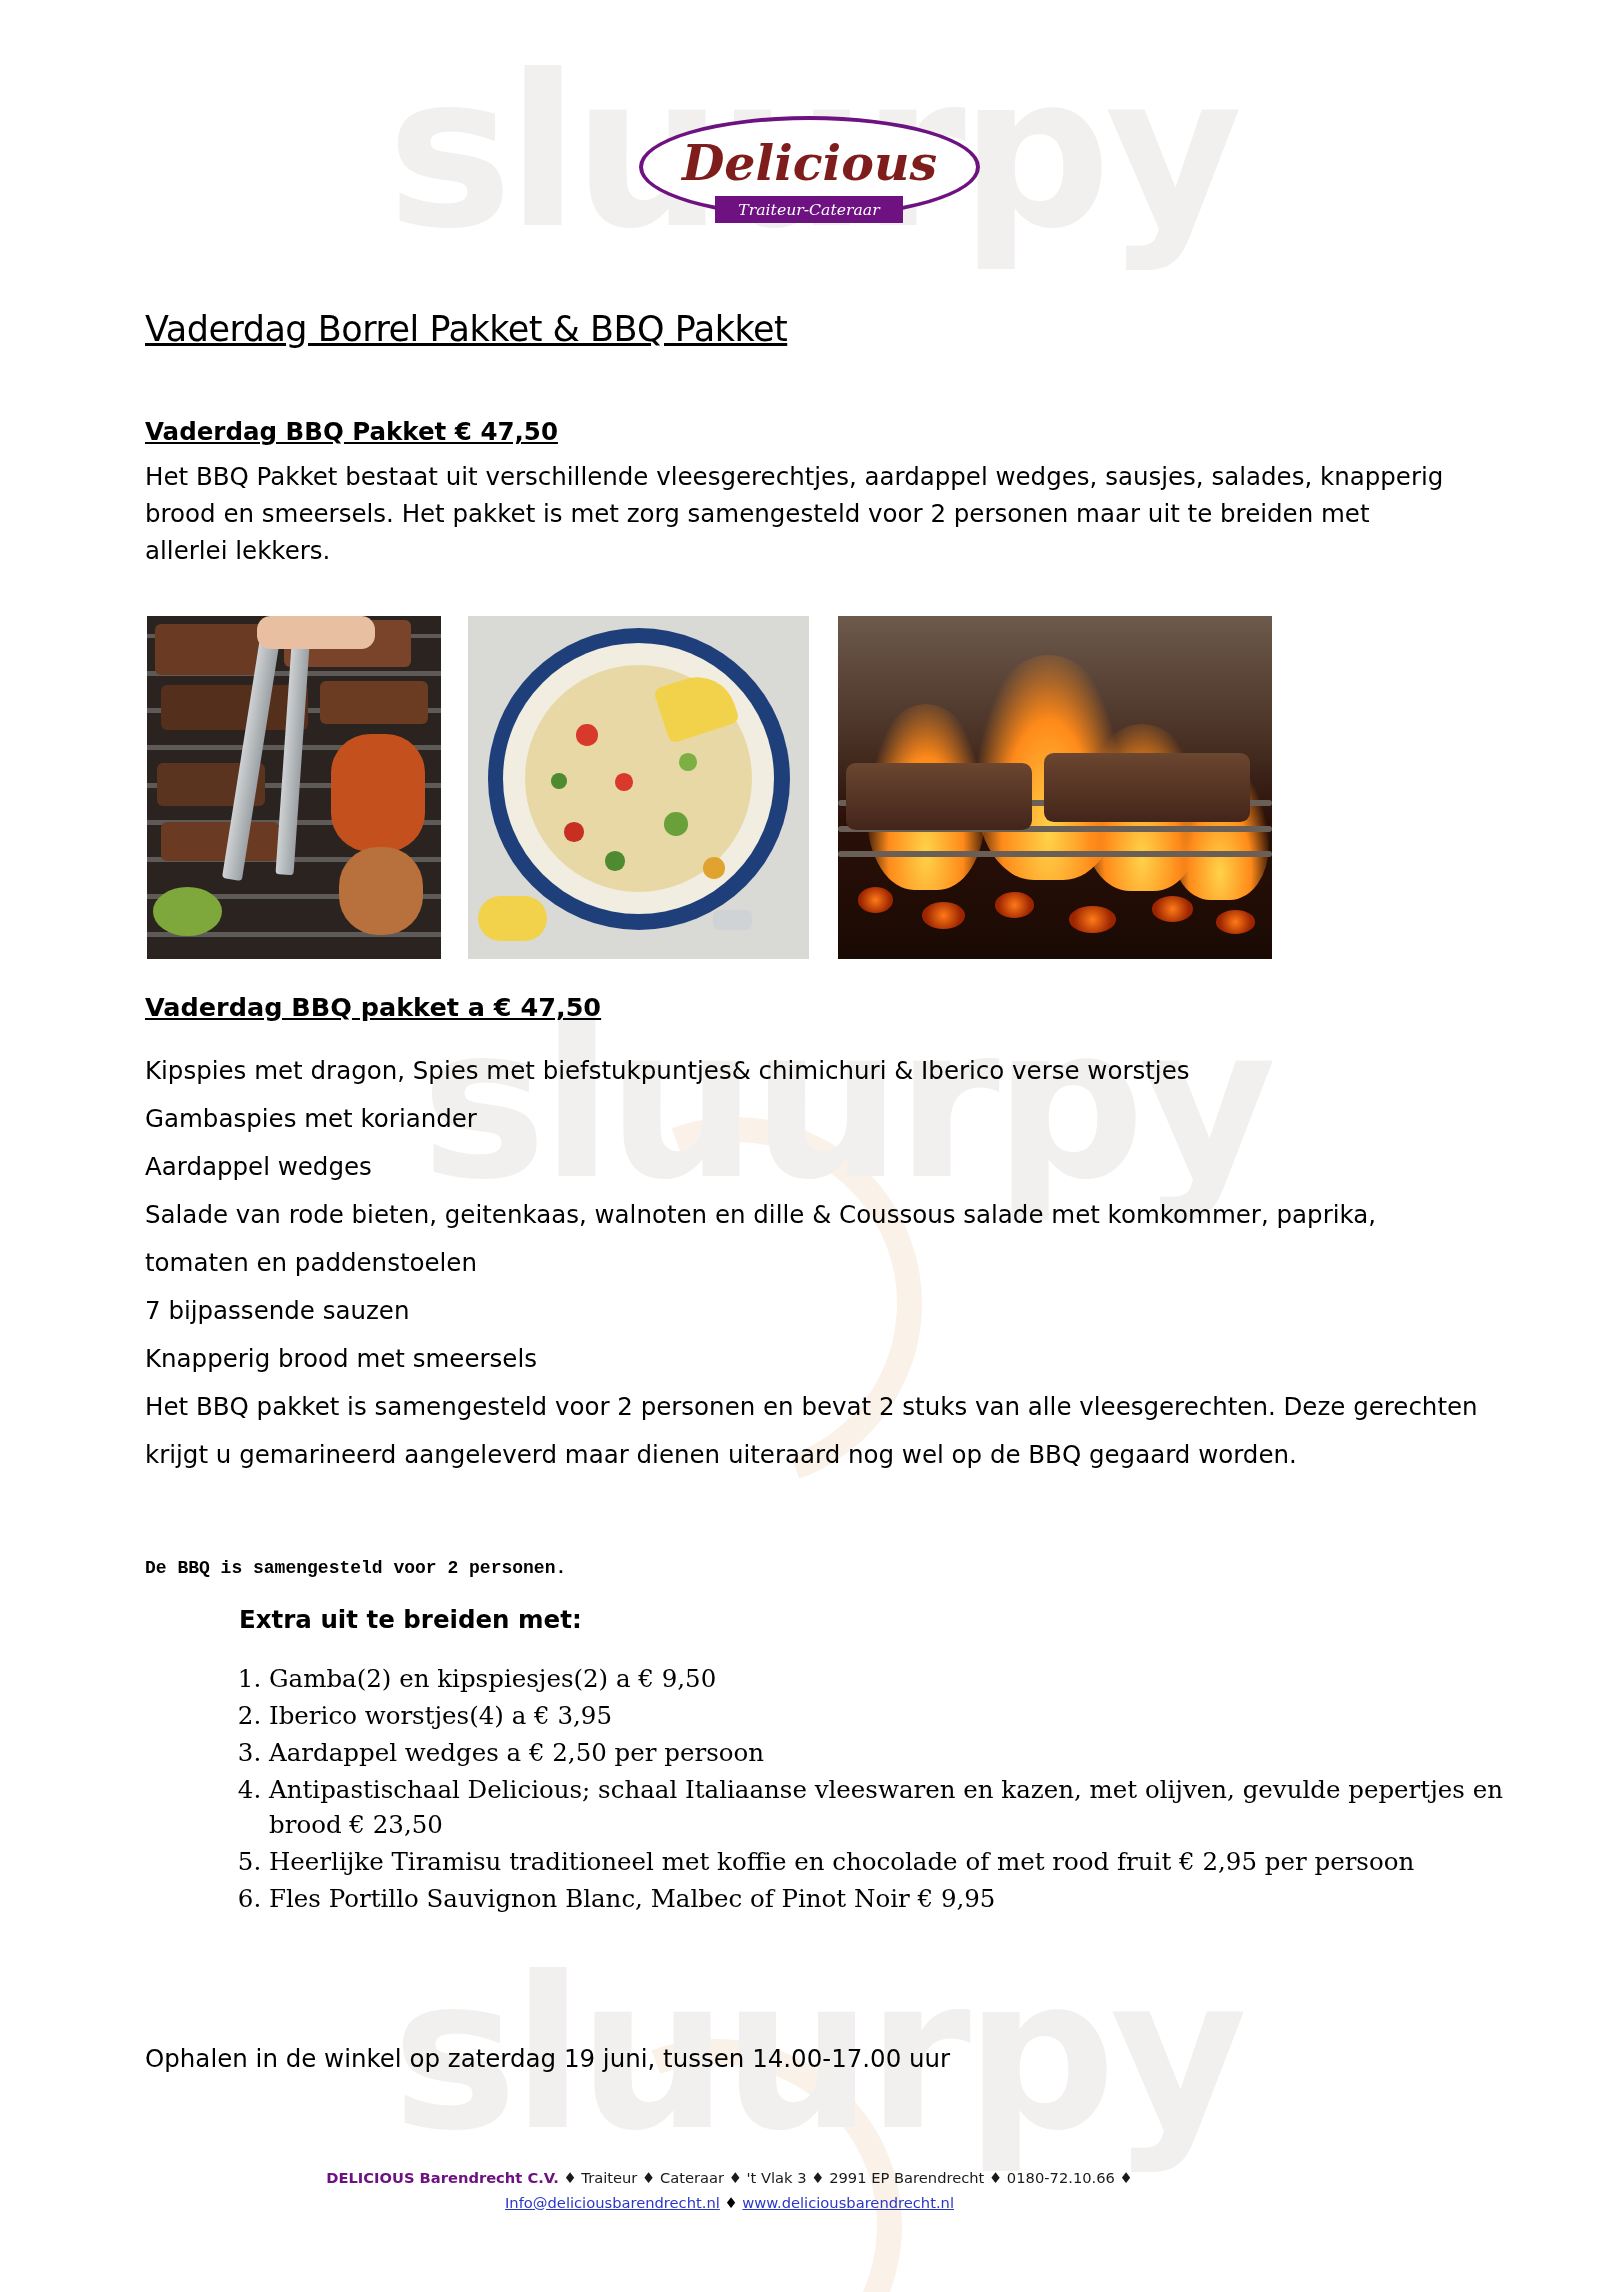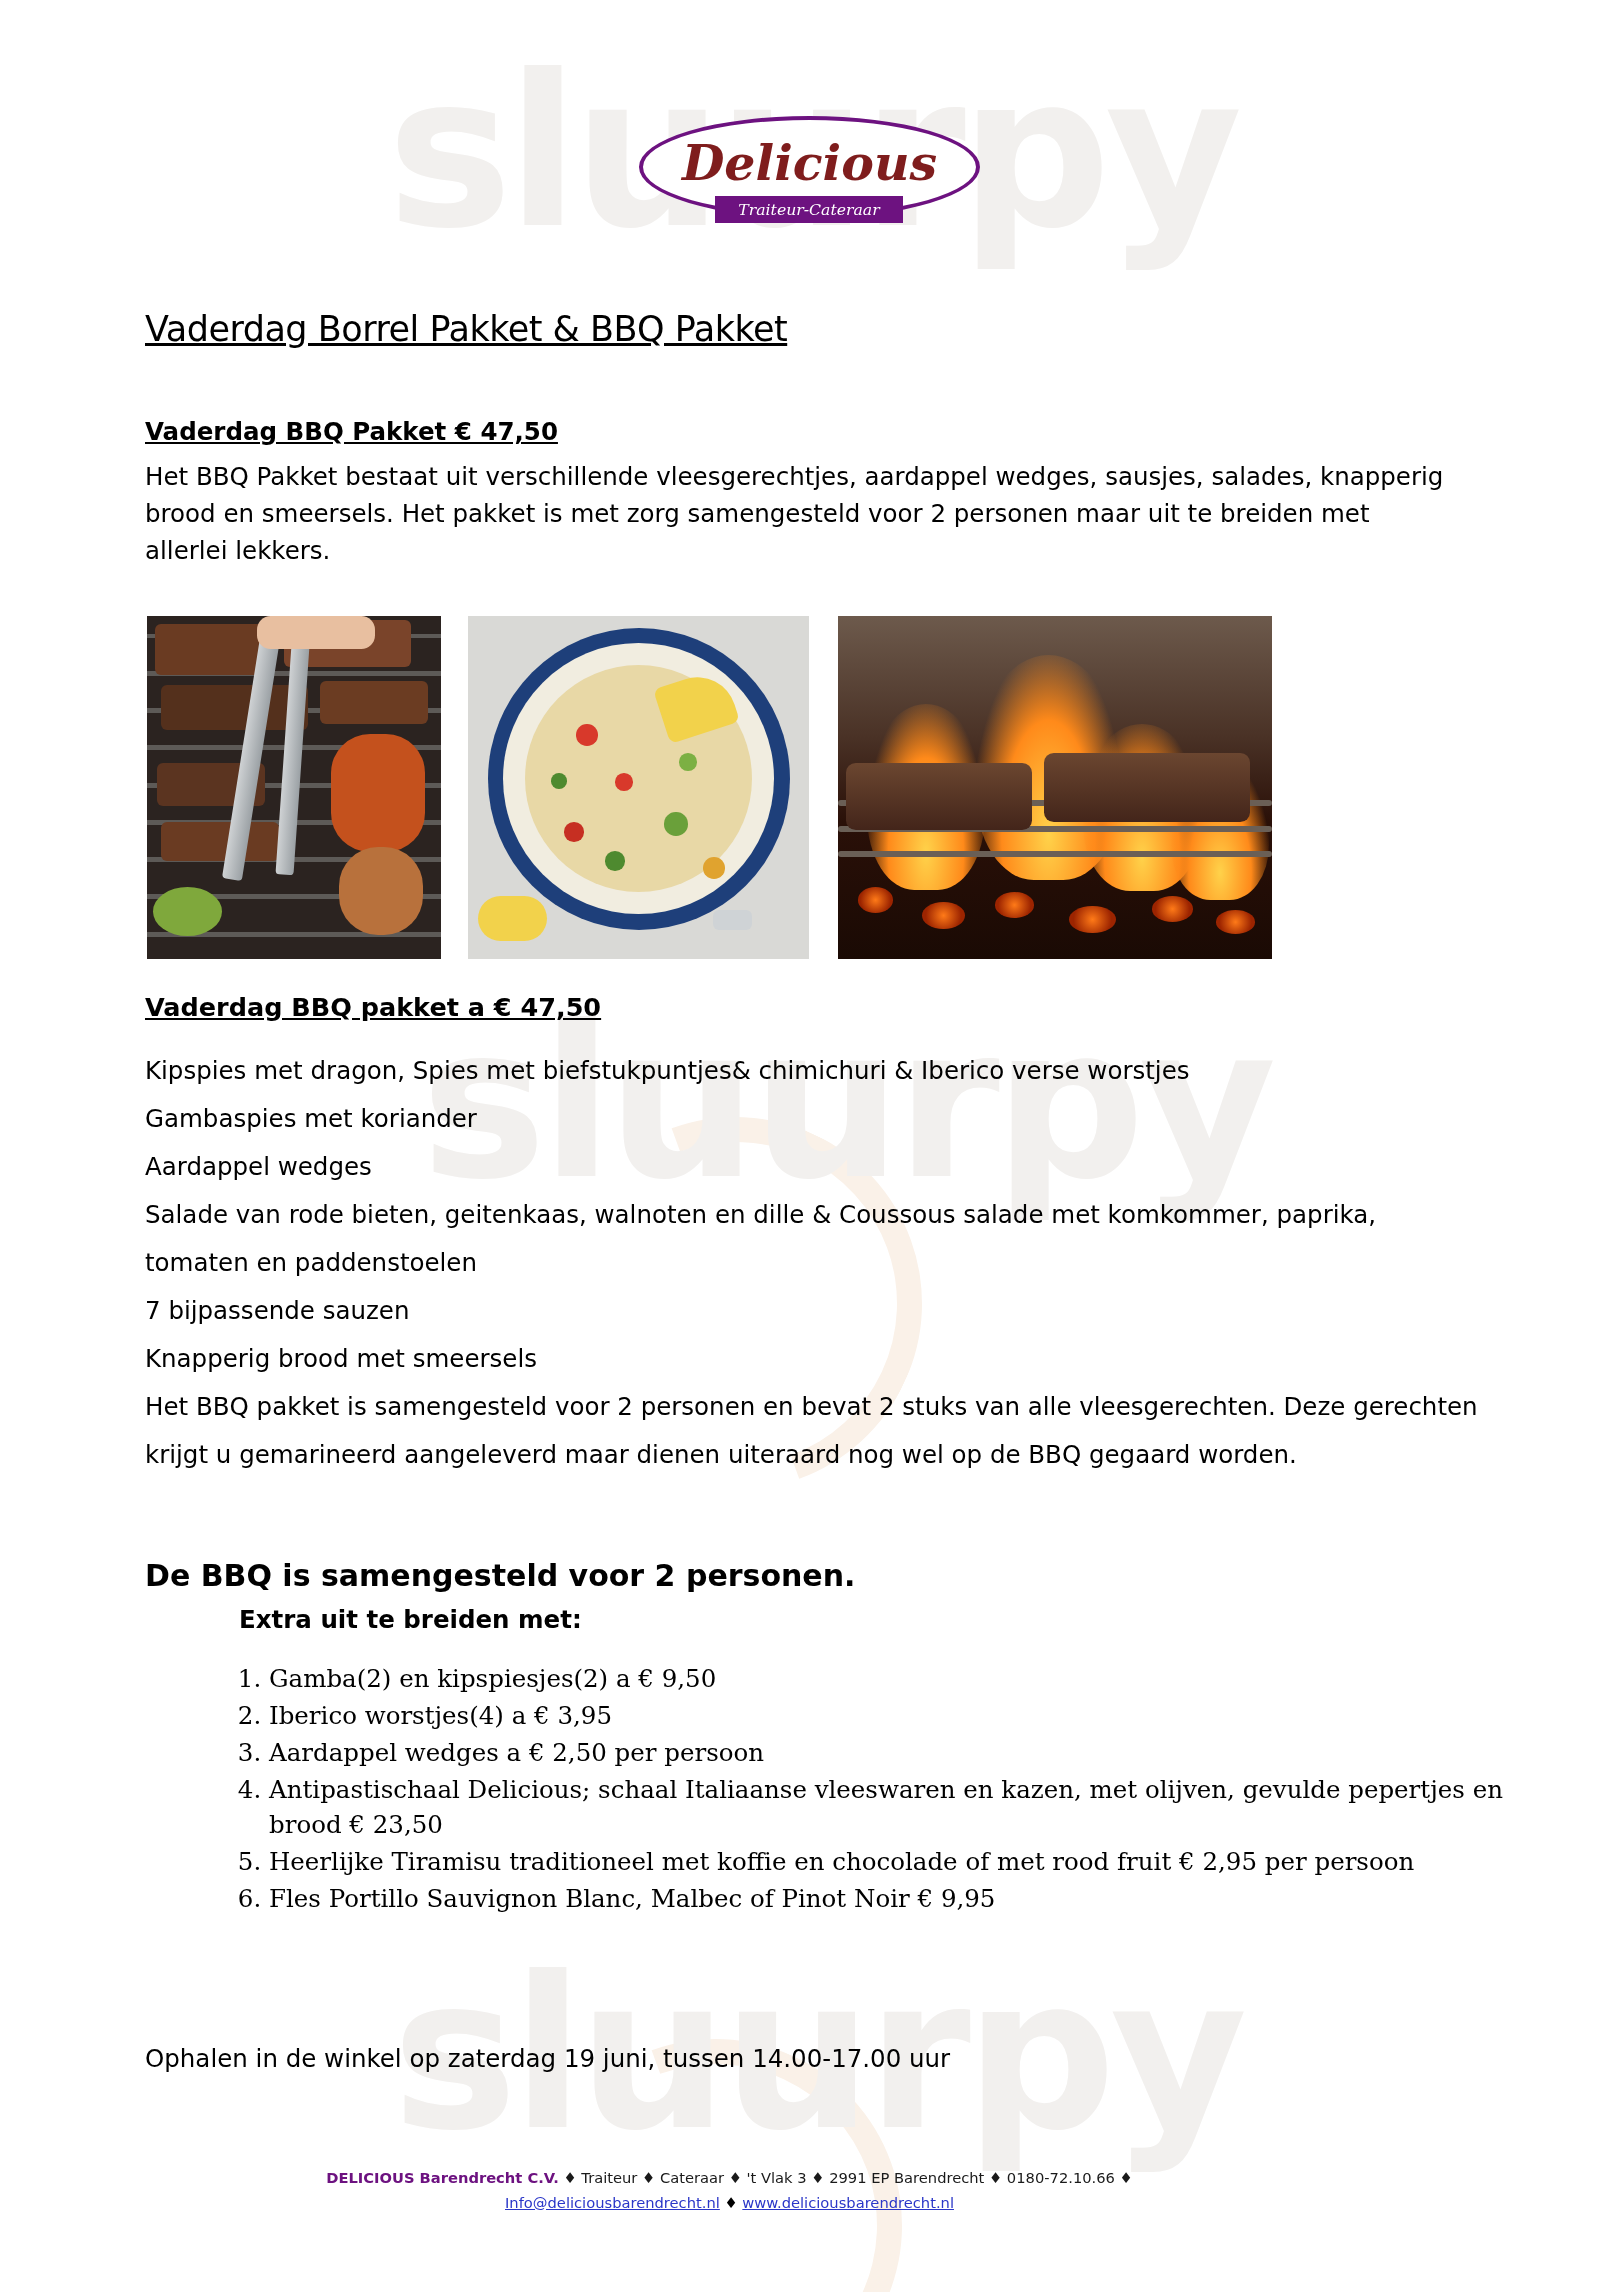--- a/index.html
+++ b/index.html
@@ -238,22 +238,23 @@
     width: 1333px;
     font-size: 24.5px;
     line-height: 48px;
   }
   .items div { white-space: pre-wrap; }
 
   .h3 {
     position: absolute;
     left: 145px;
     top: 1558px;
-    font-size: 30px;
-    font-weight: bold;
+    font-size: 18px;
+    font-weight: bold;
+    font-family: Liberation Mono, monospace;
   }
   .h4 {
     position: absolute;
     left: 239px;
     top: 1605px;
     font-size: 24.5px;
     font-weight: bold;
   }
   ol.extras {
     position: absolute;

